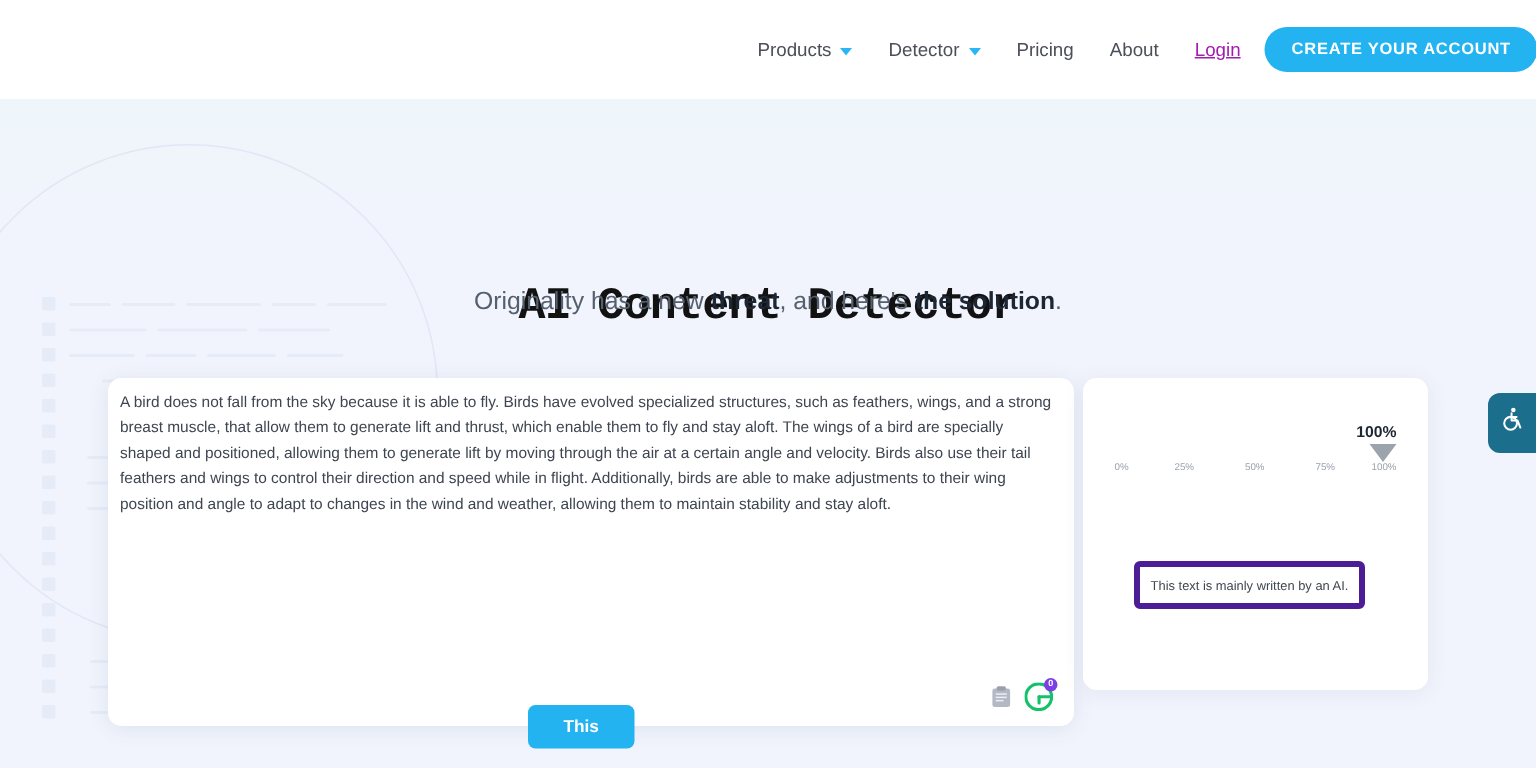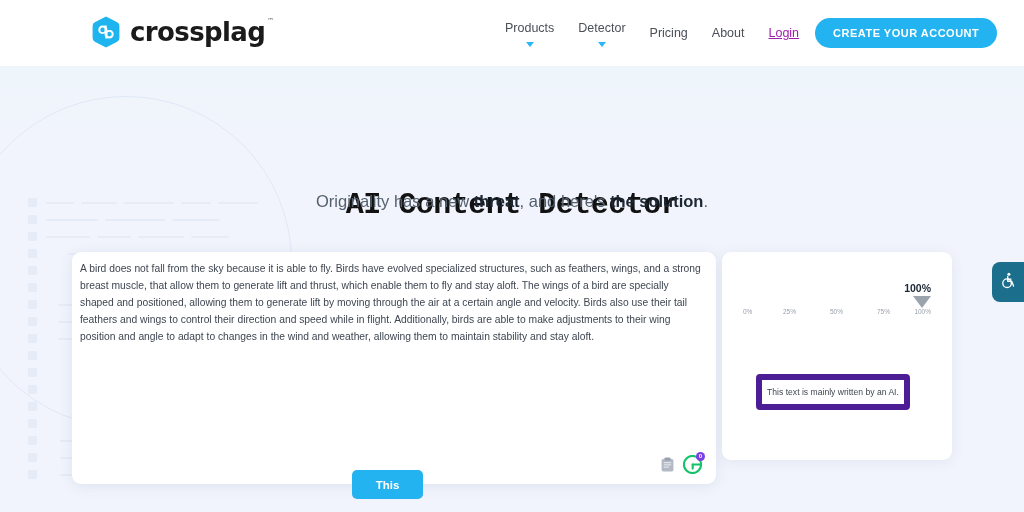--- a/index.html
+++ b/index.html
@@ -62,21 +62,20 @@
   }
   .nav-item {
     font-size: 12.5px;
     color: #4a4f58;
     margin-right: 24px;
     display: flex;
     align-items: center;
     gap: 6px;
     cursor: pointer;
     white-space: nowrap;
-    flex-direction: column;
   }
   .caret {
     width: 0; height: 0;
     border-left: 4px solid transparent;
     border-right: 4px solid transparent;
     border-top: 5px solid #29b6f6;
     display: inline-block;
     position: relative;
     top: 1px;
   }
@@ -268,21 +267,21 @@
   .gauge-tick {
     position: absolute;
     font-size: 6.5px;
     color: #9aa2ad;
     top: 0;
   }
   .verdict {
     position: absolute;
     left: 34px; top: 122px;
     width: 154px;
-    border: 6px solid #4c1d95;
+    border: 4px solid #4c1d95;
     border-radius: 4px;
     padding: 7px 4px;
     text-align: center;
     font-size: 8.6px;
     color: #40474f;
     box-sizing: border-box;
   }
 
   
   .check-btn {
@@ -312,32 +311,20 @@
     justify-content: center;
     cursor: pointer;
     z-index: 50;
   }
 </style>
 </head>
 <body>
 
 <div class="header">
 
-  <div class="logo-wrap">
-    <span class="logo-mark">
-      <svg width="34" height="34" viewBox="0 0 34 34">
-        <path d="M17 1.5 L28.2 7.2 A4 4 0 0 1 30.4 10.9 L30.4 23.1 A4 4 0 0 1 28.2 26.8 L17 32.5 L5.8 26.8 A4 4 0 0 1 3.6 23.1 L3.6 10.9 A4 4 0 0 1 5.8 7.2 Z" fill="#1db4f0"></path>
-        <path d="M13.6 10.4 c-2.6 0-4.3 2-4.3 4.4 0 2.3 1.6 4.2 4 4.2 1.3 0 2.3-.5 3-1.4 l0 5.9 2.2 0 0-8.6 c0-2.6-1.9-4.5-4.9-4.5 z m.1 2.2 c1.5 0 2.6 1 2.6 2.3 0 1.3-1.1 2.3-2.6 2.3 -1.4 0-2.4-1-2.4-2.3 0-1.3 1-2.3 2.4-2.3 z" fill="#ffffff"></path>
-        <path d="M20.4 23.6 c2.6 0 4.3-2 4.3-4.4 0-2.3-1.6-4.2-4-4.2 -1.3 0-2.3.5-3 1.4 l0-5.9 -2.2 0 0 8.6 c0 2.6 1.9 4.5 4.9 4.5 z m-.1-2.2 c-1.5 0-2.6-1-2.6-2.3 0-1.3 1.1-2.3 2.6-2.3 1.4 0 2.4 1 2.4 2.3 0 1.3-1 2.3-2.4 2.3 z" fill="#ffffff"></path>
-      </svg>
-    </span>
-    <span class="logo-text">
-      <span>crossplag</span><span class="logo-tm">™</span>
-    </span>
-  </div>
 
   <nav class="nav">
     <span class="nav-item">
       <span>Products</span>
       <i class="caret"></i>
     </span>
     <span class="nav-item">
       <span>Detector</span>
       <i class="caret"></i>
     </span>

